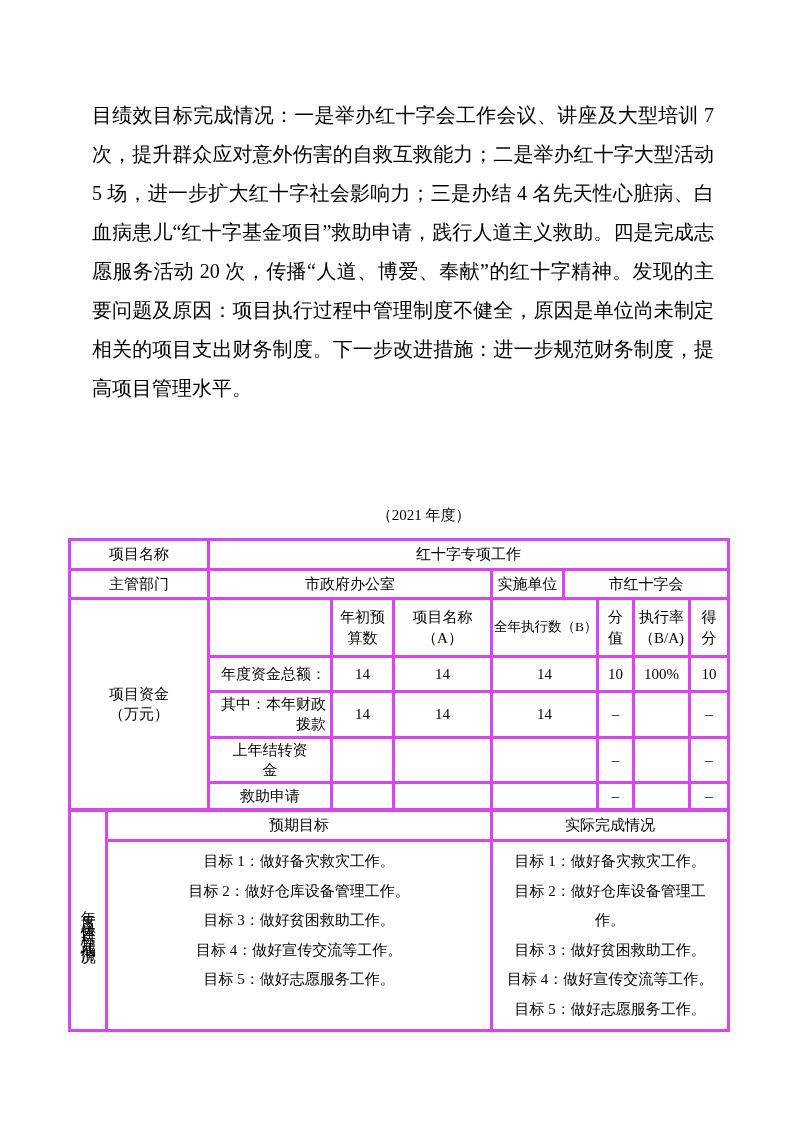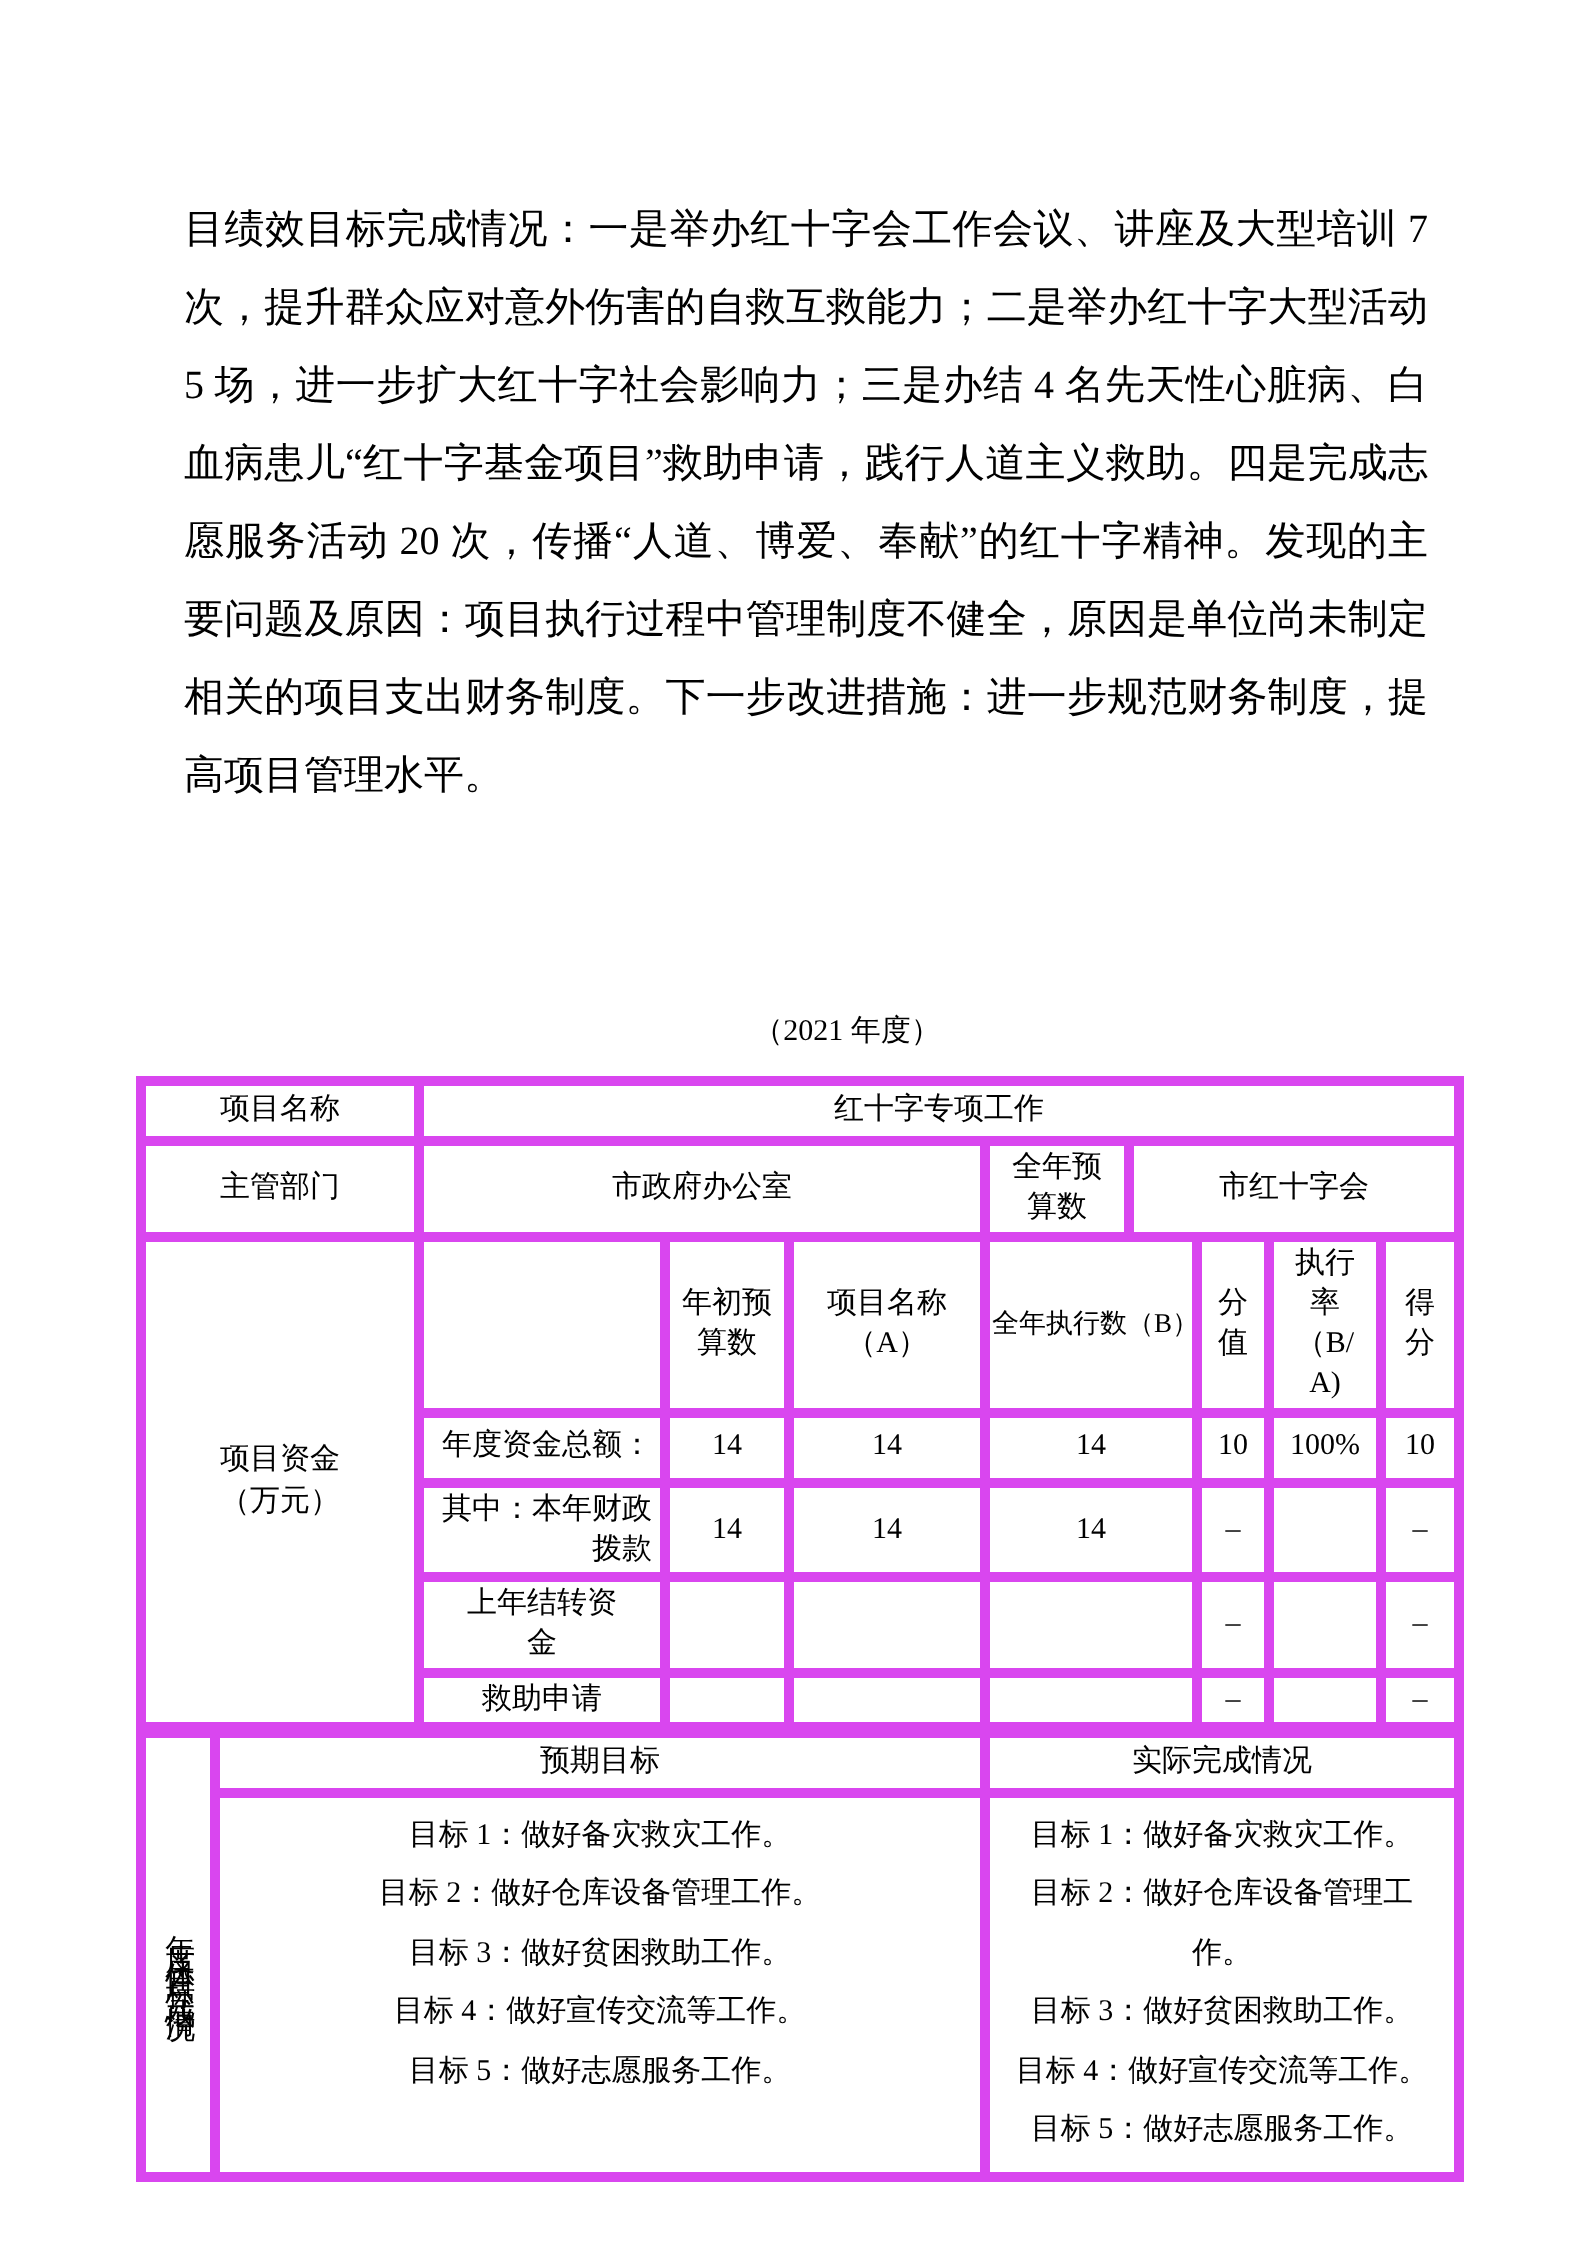--- a/index.html
+++ b/index.html
@@ -26,21 +26,21 @@
     position:absolute; left:0; top:506px; width:100%;
     text-align:center; font-size:15px;margin-left:27px;
   }
   .table-wrap { position:absolute; left:68px; top:538px; width:659px; }
   table {
     border-collapse:collapse; table-layout:fixed; width:659px;
     font-size:15px; color:#000;
   }
   table.bottom { margin-top:-2px;border-radius:14px; }
   td {
-    border:5px solid #d946ef;
+    border:3px solid #d946ef;
     text-align:center; vertical-align:middle;
     padding:1px 4px; line-height:1.35;
     overflow:hidden; word-break:break-all;margin-top:29px;
   }
   table { border:2px solid #000; }
   td.left { text-align:right; padding-left:6px; }
   td.fit { font-size:13.5px; white-space:nowrap; padding:1px 1px; }
   td.goals {
     text-align:center; vertical-align:top;
     padding:5px 10px; line-height:29.5px; font-size:15px;
@@ -79,21 +79,21 @@
           <col style="width:39px">
       </colgroup>
       <tbody>
           <tr style="height:30px">
         <td>项目名称</td>
         <td colspan="8">红十字专项工作</td>
       </tr>
       <tr style="height:29px">
         <td>主管部门</td>
         <td colspan="3">市政府办公室</td>
-        <td>全年预算数</td>
+        <td>实施单位</td>
         <td colspan="4">市红十字会</td>
       </tr>
       <tr style="height:58px">
         <td rowspan="5"><span class="w4">项目资金（万元）</span></td>
         <td></td>
         <td>年初预算数</td>
         <td>项目名称（A）</td>
         <td colspan="2" class="fit">全年执行数（B）</td>
         <td>分值</td>
         <td>执行率（B/A)</td>

